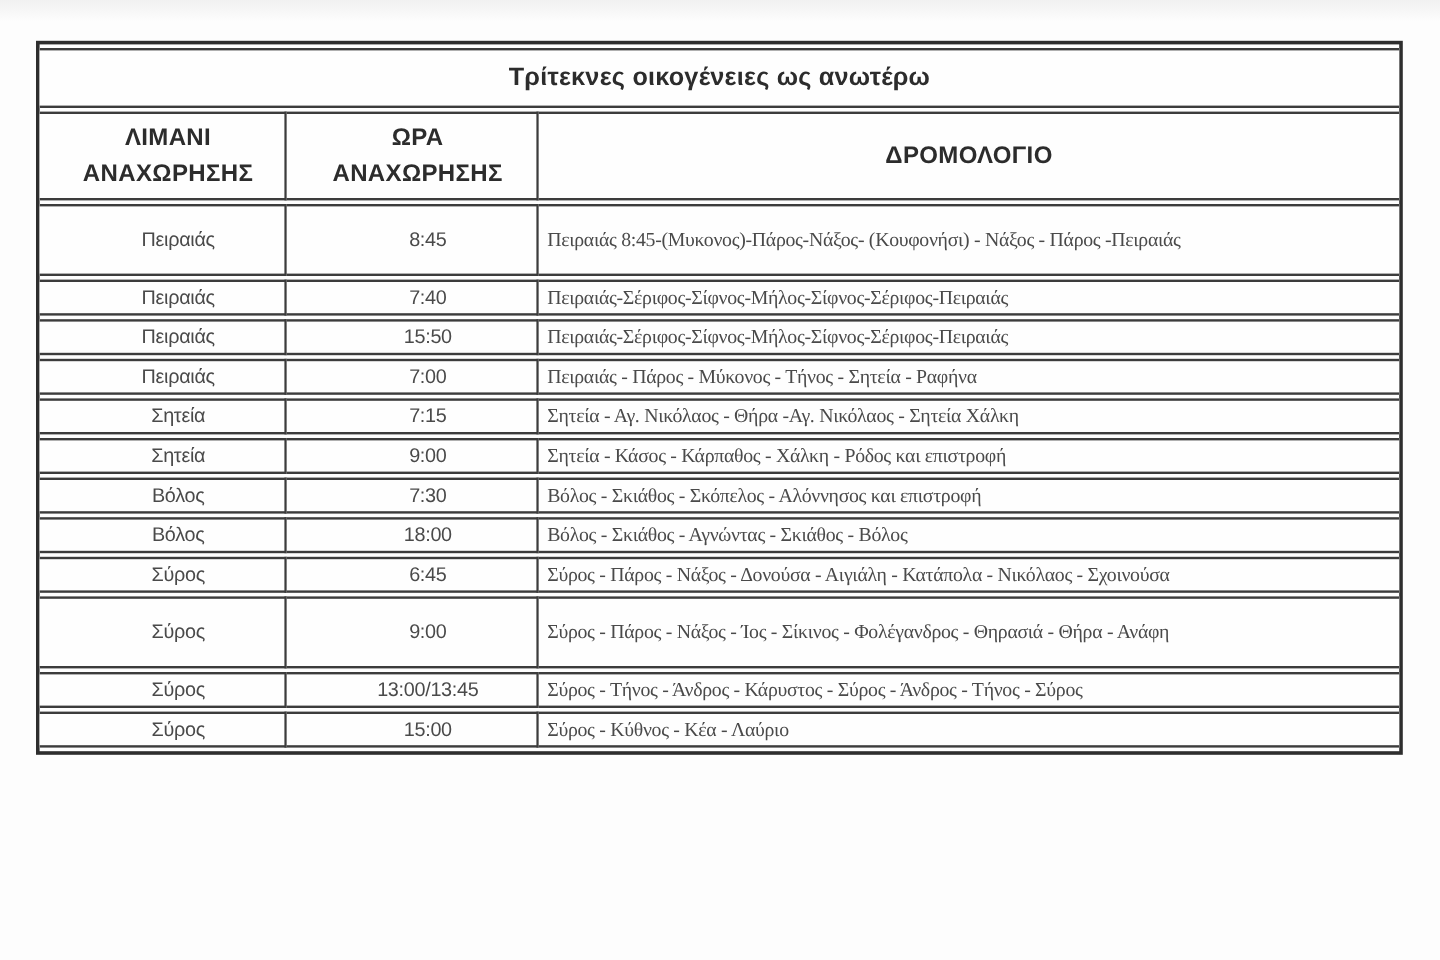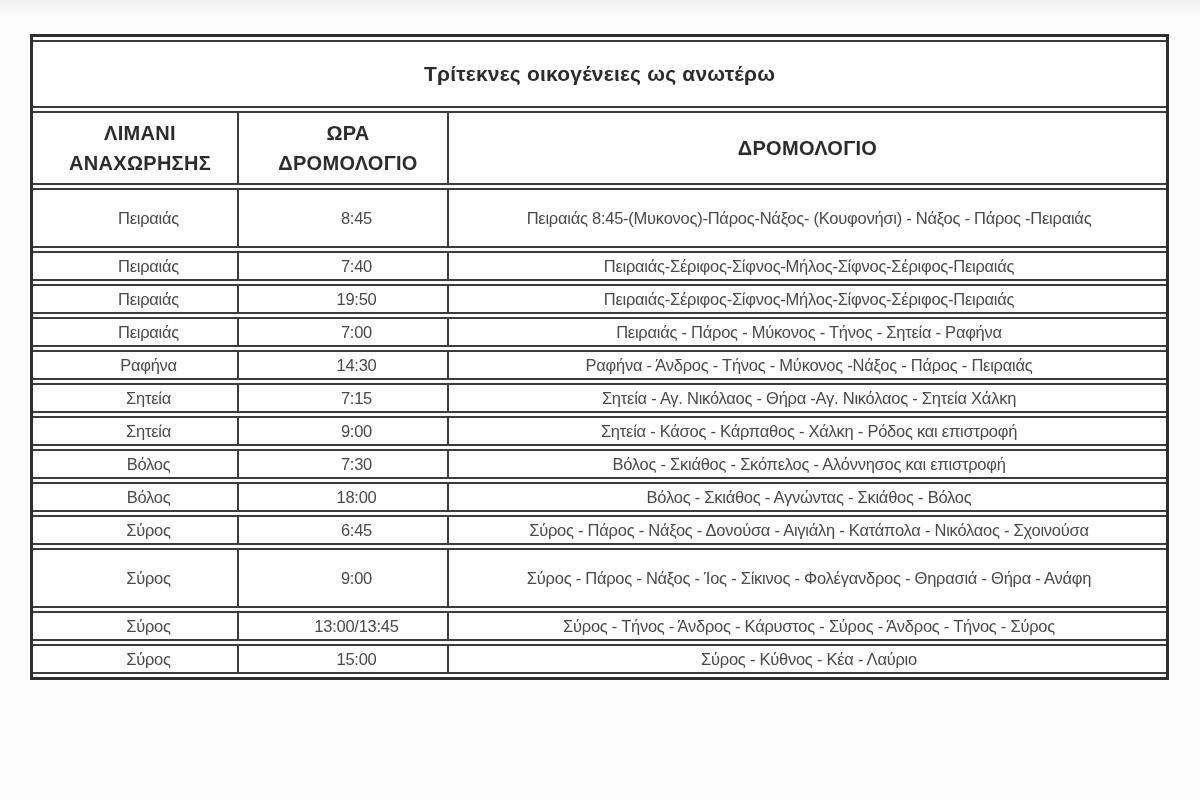--- a/index.html
+++ b/index.html
@@ -35,21 +35,21 @@
     overflow: hidden;
     white-space: nowrap;
   }
   tr.header-row th:not(:last-child),
   tbody td:not(:last-child) {
     border-right: 2px solid #3c3c3c;
     padding-left: 28px;
   }
 
   tr.title-row th {
-    height: 68px;
+    height: 50px;
     font-size: 21px;
     font-weight: bold;
     color: #2c2c2c;
     text-align: center;
     letter-spacing: 0.2px;
   }
   tr.header-row th {
     height: 74px;
     font-size: 20px;
     font-weight: bold;
@@ -66,67 +66,62 @@
   tbody td {
     height: 30px;
     font-size: 16.5px;
     color: #4a4a4a;
     letter-spacing: -0.25px;
     vertical-align: middle;
     margin-left: 34px;
   }
   tbody tr.tall td { height: 60px; }
   td.port, td.time { text-align: center; }
-  td.route { text-align: center; padding: 0 4px 0 7px; }
+  td.route { text-align: left; padding: 0 4px 0 7px; font-family: Liberation Serif, serif; }
 </style>
 </head>
 <body>
 
 <div class="canvas">
   <table class="schedule">
     <colgroup>
       <col class="c-port">
       <col class="c-time">
       <col class="c-route">
     </colgroup>
     <thead>
       <tr class="title-row">
         <th colspan="3">Τρίτεκνες οικογένειες ως ανωτέρω</th>
       </tr>
       <tr class="header-row">
         <th>ΛΙΜΑΝΙ ΑΝΑΧΩΡΗΣΗΣ</th>
-        <th>ΩΡΑ ΔΡΟΜΟΛΟΓΙΟ</th>
+        <th>ΩΡΑ ΑΝΑΧΩΡΗΣΗΣ</th>
         <th class="route-h">ΔΡΟΜΟΛΟΓΙΟ</th>
       </tr>
     </thead>
     <tbody id="schedule-body">
         <tr class="tall">
     <td class="port">Πειραιάς</td>
     <td class="time">8:45</td>
     <td class="route">Πειραιάς 8:45-(Μυκονος)-Πάρος-Νάξος- (Κουφονήσι) - Νάξος - Πάρος -Πειραιάς</td>
   </tr>
         <tr>
     <td class="port">Πειραιάς</td>
     <td class="time">7:40</td>
     <td class="route">Πειραιάς-Σέριφος-Σίφνος-Μήλος-Σίφνος-Σέριφος-Πειραιάς</td>
   </tr>
         <tr>
     <td class="port">Πειραιάς</td>
-    <td class="time">19:50</td>
+    <td class="time">15:50</td>
     <td class="route">Πειραιάς-Σέριφος-Σίφνος-Μήλος-Σίφνος-Σέριφος-Πειραιάς</td>
   </tr>
         <tr>
     <td class="port">Πειραιάς</td>
     <td class="time">7:00</td>
     <td class="route">Πειραιάς - Πάρος - Μύκονος - Τήνος - Σητεία - Ραφήνα</td>
-  </tr>
-        <tr>
-    <td class="port">Ραφήνα</td>
-    <td class="time">14:30</td>
-    <td class="route">Ραφήνα - Άνδρος - Τήνος - Μύκονος -Νάξος - Πάρος - Πειραιάς</td>
   </tr>
         <tr>
     <td class="port">Σητεία</td>
     <td class="time">7:15</td>
     <td class="route">Σητεία - Αγ. Νικόλαος - Θήρα -Αγ. Νικόλαος - Σητεία  Χάλκη</td>
   </tr>
         <tr>
     <td class="port">Σητεία</td>
     <td class="time">9:00</td>
     <td class="route">Σητεία - Κάσος - Κάρπαθος - Χάλκη - Ρόδος και επιστροφή</td>

